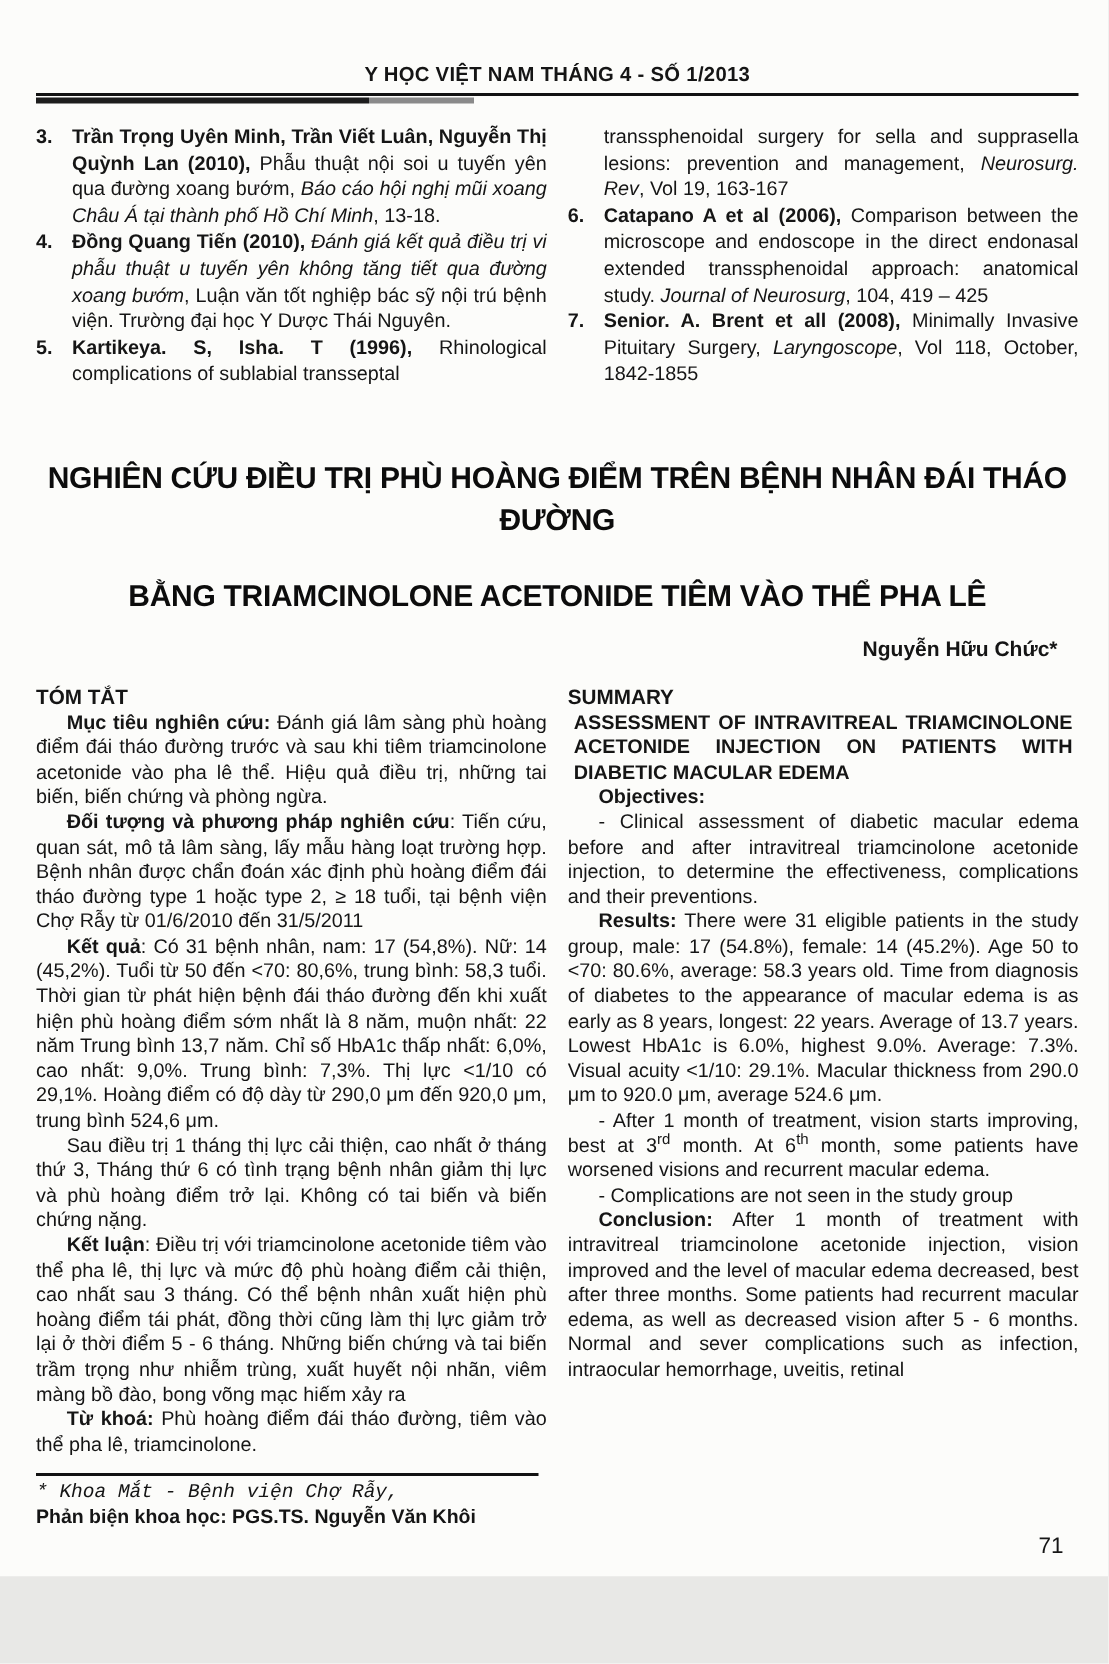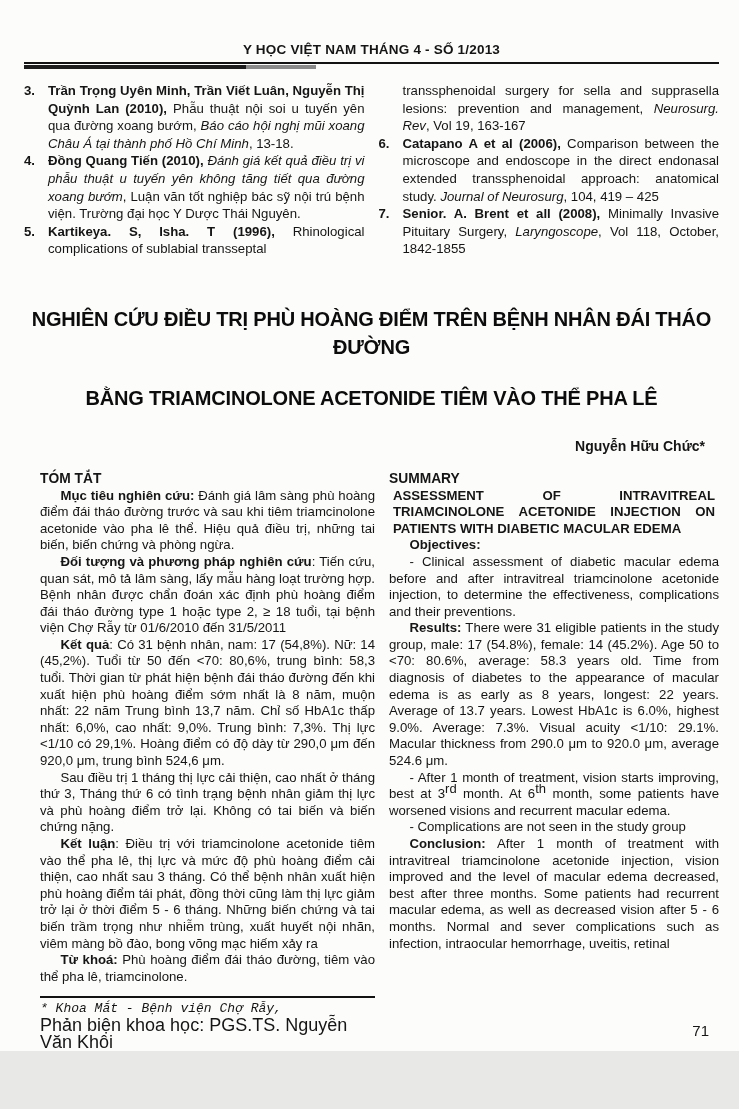--- a/index.html
+++ b/index.html
@@ -29,52 +29,52 @@
   .columns { display: flex; gap: 14px; }
   .col { flex: 1 1 0; text-align: justify; }
   
   .refs { margin-top: 13px; font-size: 13.2px; line-height: 17.6px; }
   .ref-item { display: flex; }
   .ref-num { flex: 0 0 24px; font-weight: bold; }
   .ref-text { flex: 1; }
   
   .b { font-weight: bold; }
   .i { font-style: italic; }
-  sup { font-size: 13px; line-height: 0; }
+  sup { font-size: 10px; line-height: 0; }
   
   .title-block { margin-top: 47px; }
   .title-line {
     text-align: center;
     font-weight: 800;
     font-size: 20px;
     line-height: 28px;
     letter-spacing: -0.2px;
     color: #0c0c0c;
     margin-top: 23px;
   }
   .author-line {
     text-align: right;
     font-weight: bold;
     font-size: 14px;
-    margin-top: 26px;
+    margin-top: 12px;
     padding-right: 14px;
   }
   
-  .body-cols { margin-top: 17px; font-size: 13.2px; line-height: 16.6px; margin-left: 16px; }
+  .body-cols { margin-top: 17px; font-size: 13.2px; line-height: 16.6px; }
   .sec-heading { font-size: 13.8px; font-weight: bold; text-align: left; }
   .para { text-indent: 1.55em; }
   .summary-subtitle {
     font-weight: bold;
     padding: 0 4px;
   }
   
   .footnote { margin-top: 11px; }
   .footnote-rule { width: 335px; height: 1.5px; background: #121212; margin-bottom: 3px; }
   .affiliation { font-style: italic; font-size: 13px; text-align: left; font-family: Liberation Mono, monospace; }
-  .reviewer { font-weight: normal; font-size: 18px; text-align: left; }
+  .reviewer { font-weight: bold; font-size: 13px; text-align: left; }
   
   .page-number {
     position: absolute;
     right: 30px; bottom: 12px;
     font-size: 15px;
     color: #161616;
   }
 </style>
 </head>
 <body>

